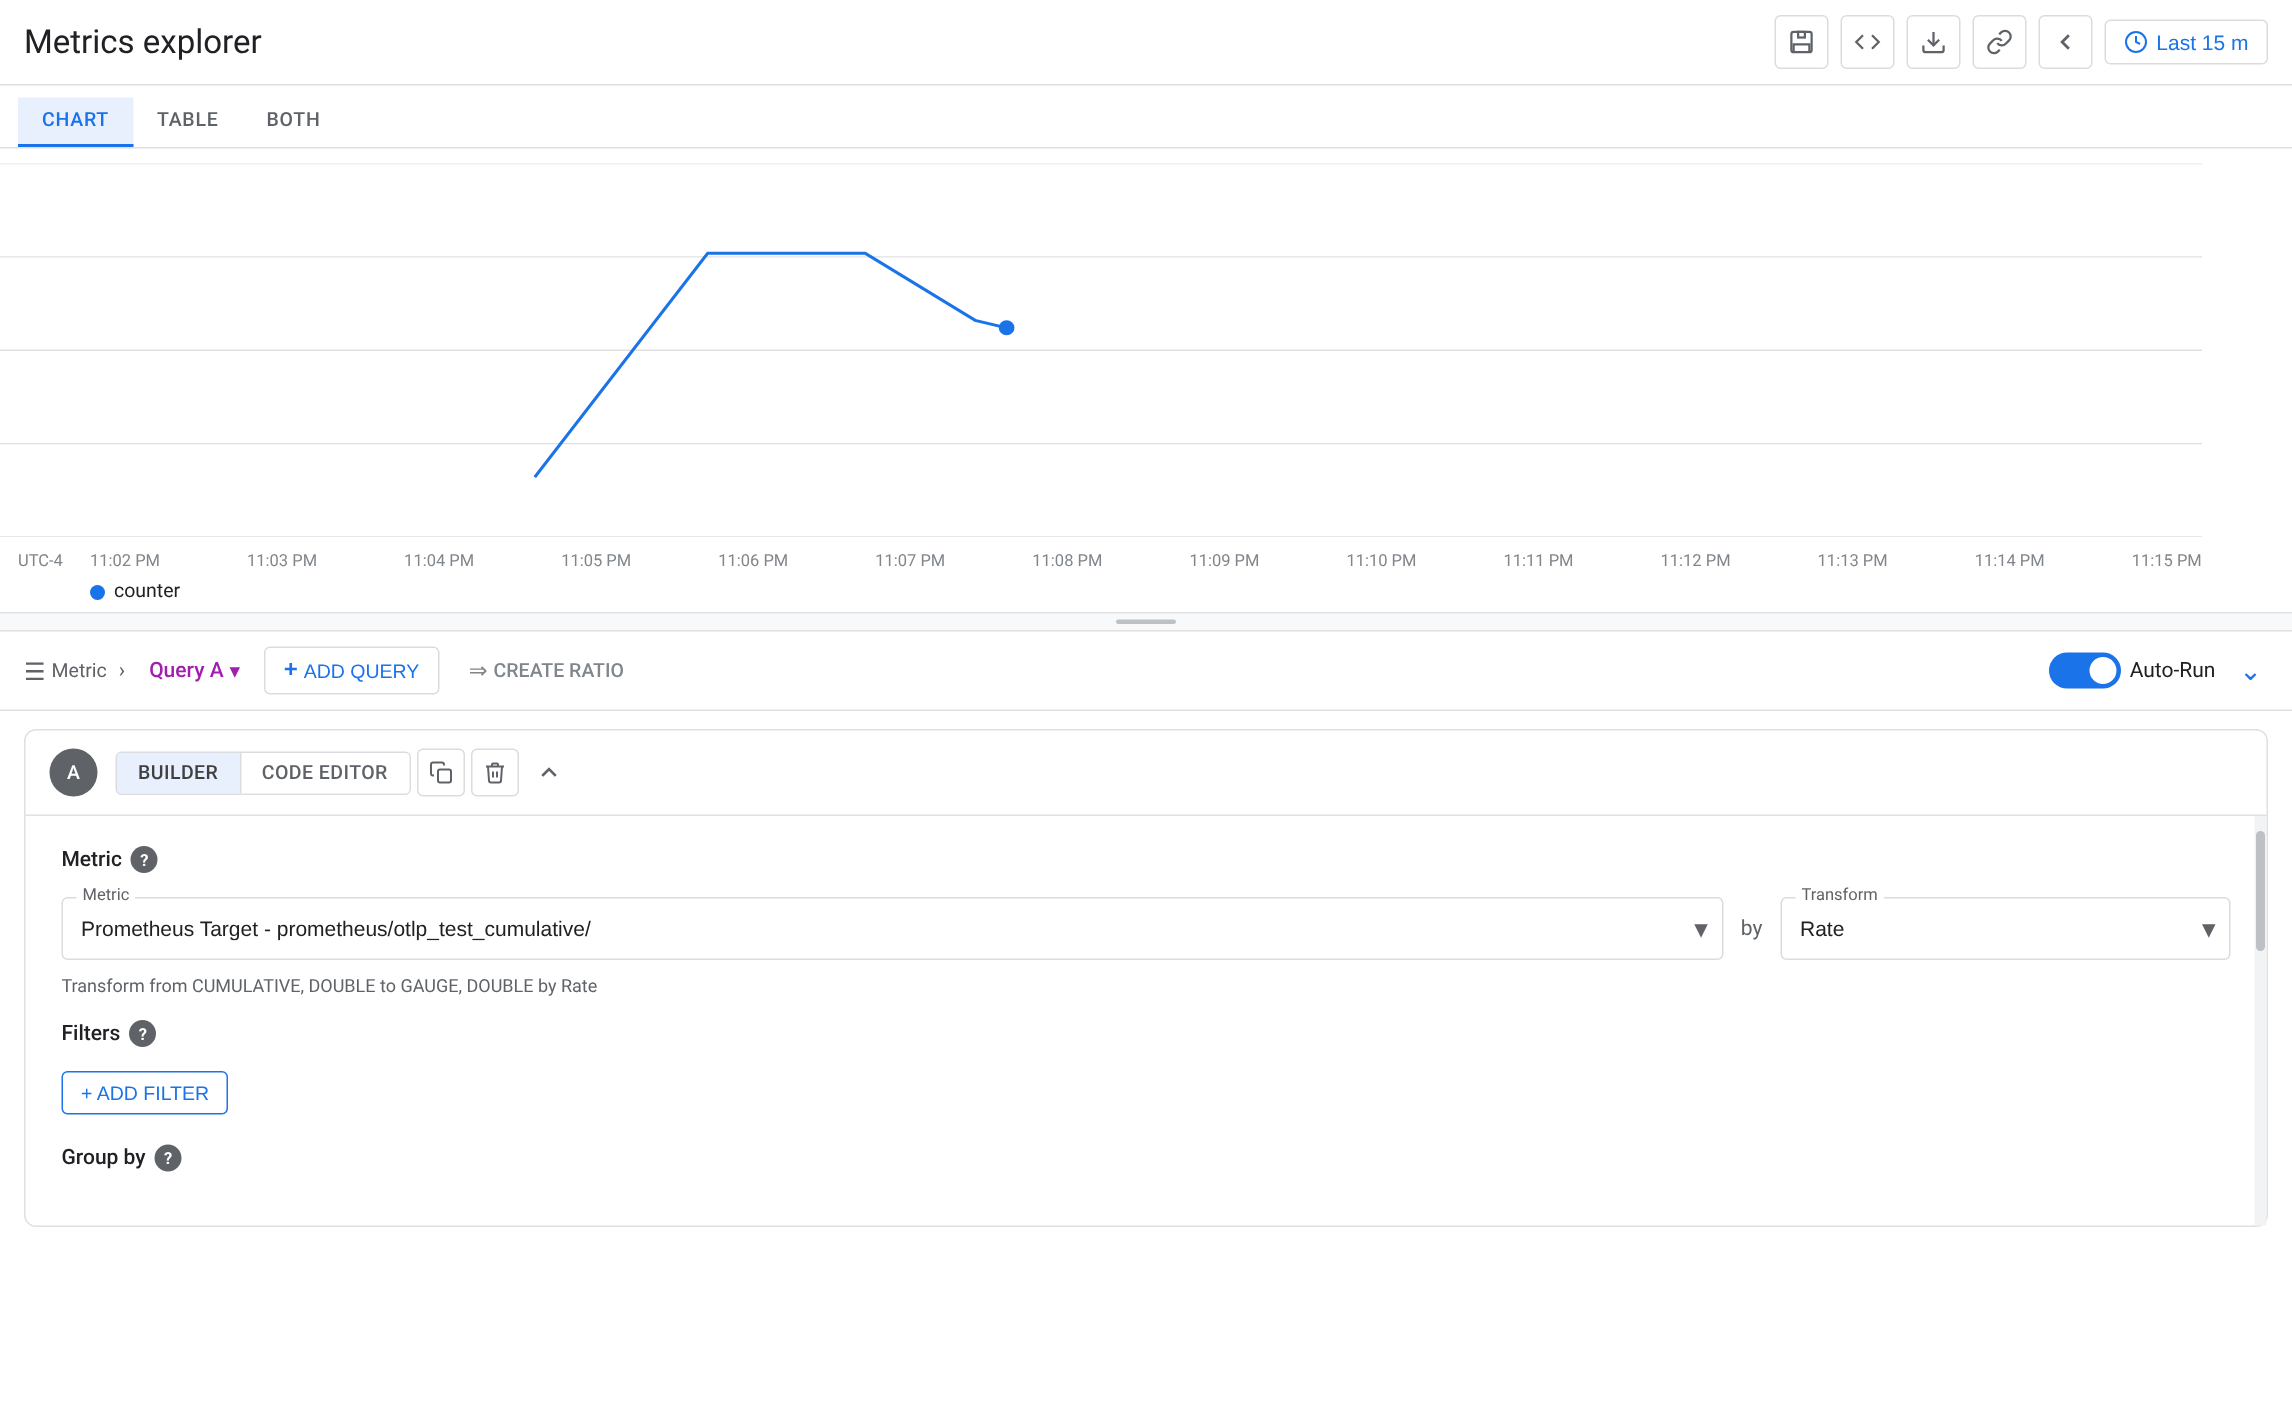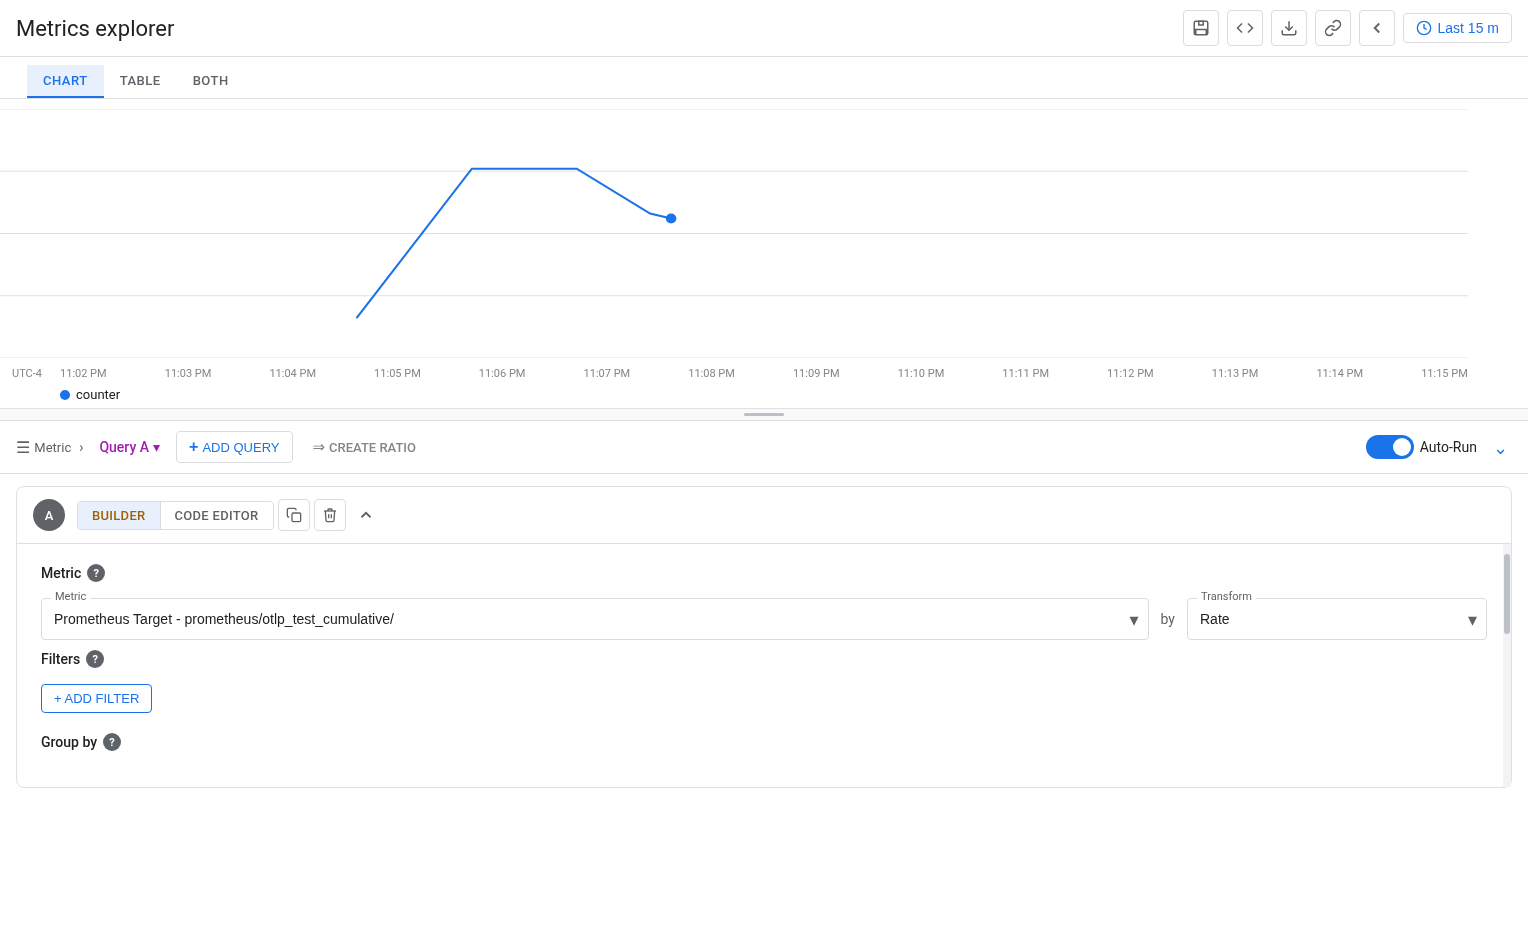--- a/index.html
+++ b/index.html
@@ -35,21 +35,21 @@
       padding: 6px 12px;
       border: 1px solid #dadce0; border-radius: 4px;
       cursor: pointer; background: #fff; color: #1a73e8;
       font-size: 14px;
     }
 
     
     .tab-bar {
       display: flex;
       align-items: center;
-      padding: 8px 27px 0;
+      padding: 8px 12px 0;
       border-bottom: 1px solid #e0e0e0;
       gap: 0;
     }
     .tab {
       padding: 8px 16px;
       font-size: 13px;
       font-weight: 500;
       cursor: pointer;
       color: #5f6368;
       border-bottom: 2px solid transparent;
@@ -228,21 +228,21 @@
       display: flex; border: 1px solid #dadce0; border-radius: 4px; overflow: hidden;
     }
     .builder-tab {
       padding: 6px 14px;
       font-size: 13px; font-weight: 500;
       cursor: pointer; color: #5f6368;
       background: #fff;
       letter-spacing: 0.3px;
     }
     .builder-tab.active {
-      color: #a16207; background: #e8f0fe;
+      color: #404040; background: #e8f0fe;
     }
     .builder-tab + .builder-tab { border-left: 1px solid #dadce0; }
     .icon-btn {
       width: 32px; height: 32px;
       display: flex; align-items: center; justify-content: center;
       border: 1px solid #dadce0; border-radius: 4px;
       cursor: pointer; background: #fff; color: #5f6368;
       font-size: 16px;
     }
     .collapse-panel-btn {
@@ -509,20 +509,21 @@
 
       <div class="transform-wrap">
         <span class="field-label-float">Transform</span>
         <select class="select-field">
           <option>Rate</option>
         </select>
         <span class="select-arrow">▾</span>
       </div>
     </div>
 
+    <div class="transform-hint">Transform from CUMULATIVE, DOUBLE to GAUGE, DOUBLE by Rate</div>
 
     <div class="filters-section">
       <div class="section-label">
         <span>Filters</span>
         <div class="help-icon">?</div>
       </div>
       <button class="add-filter-btn">
         <span>+ ADD FILTER</span>
       </button>
     </div>

